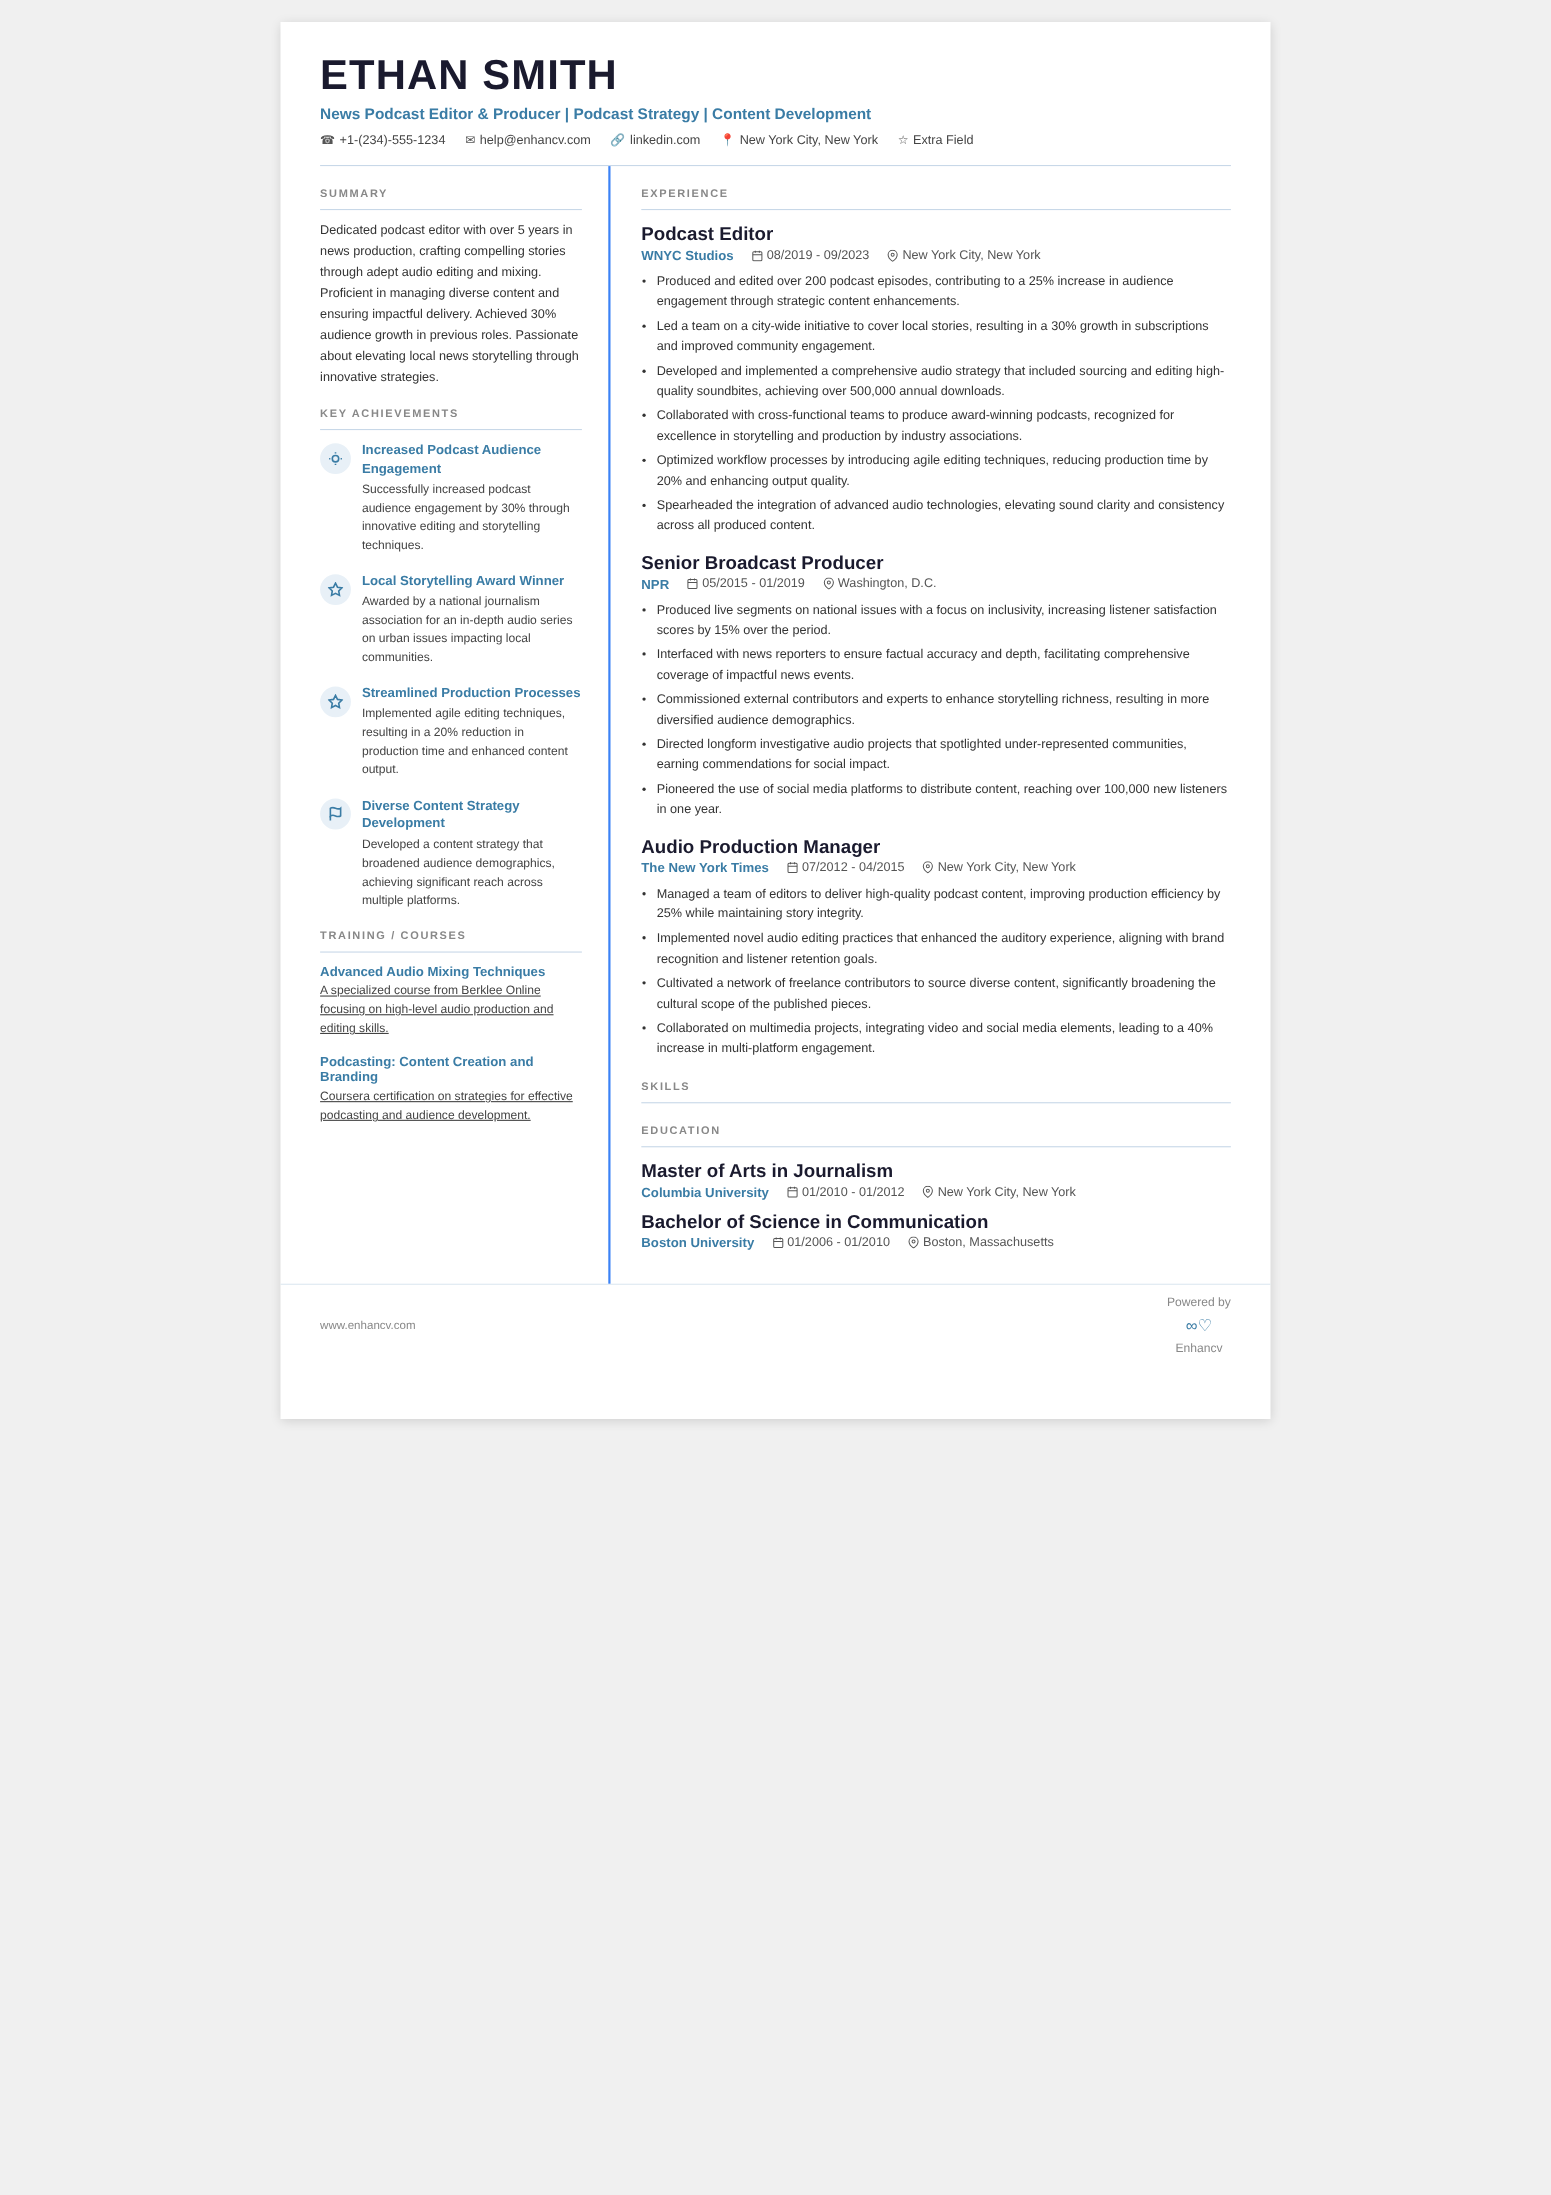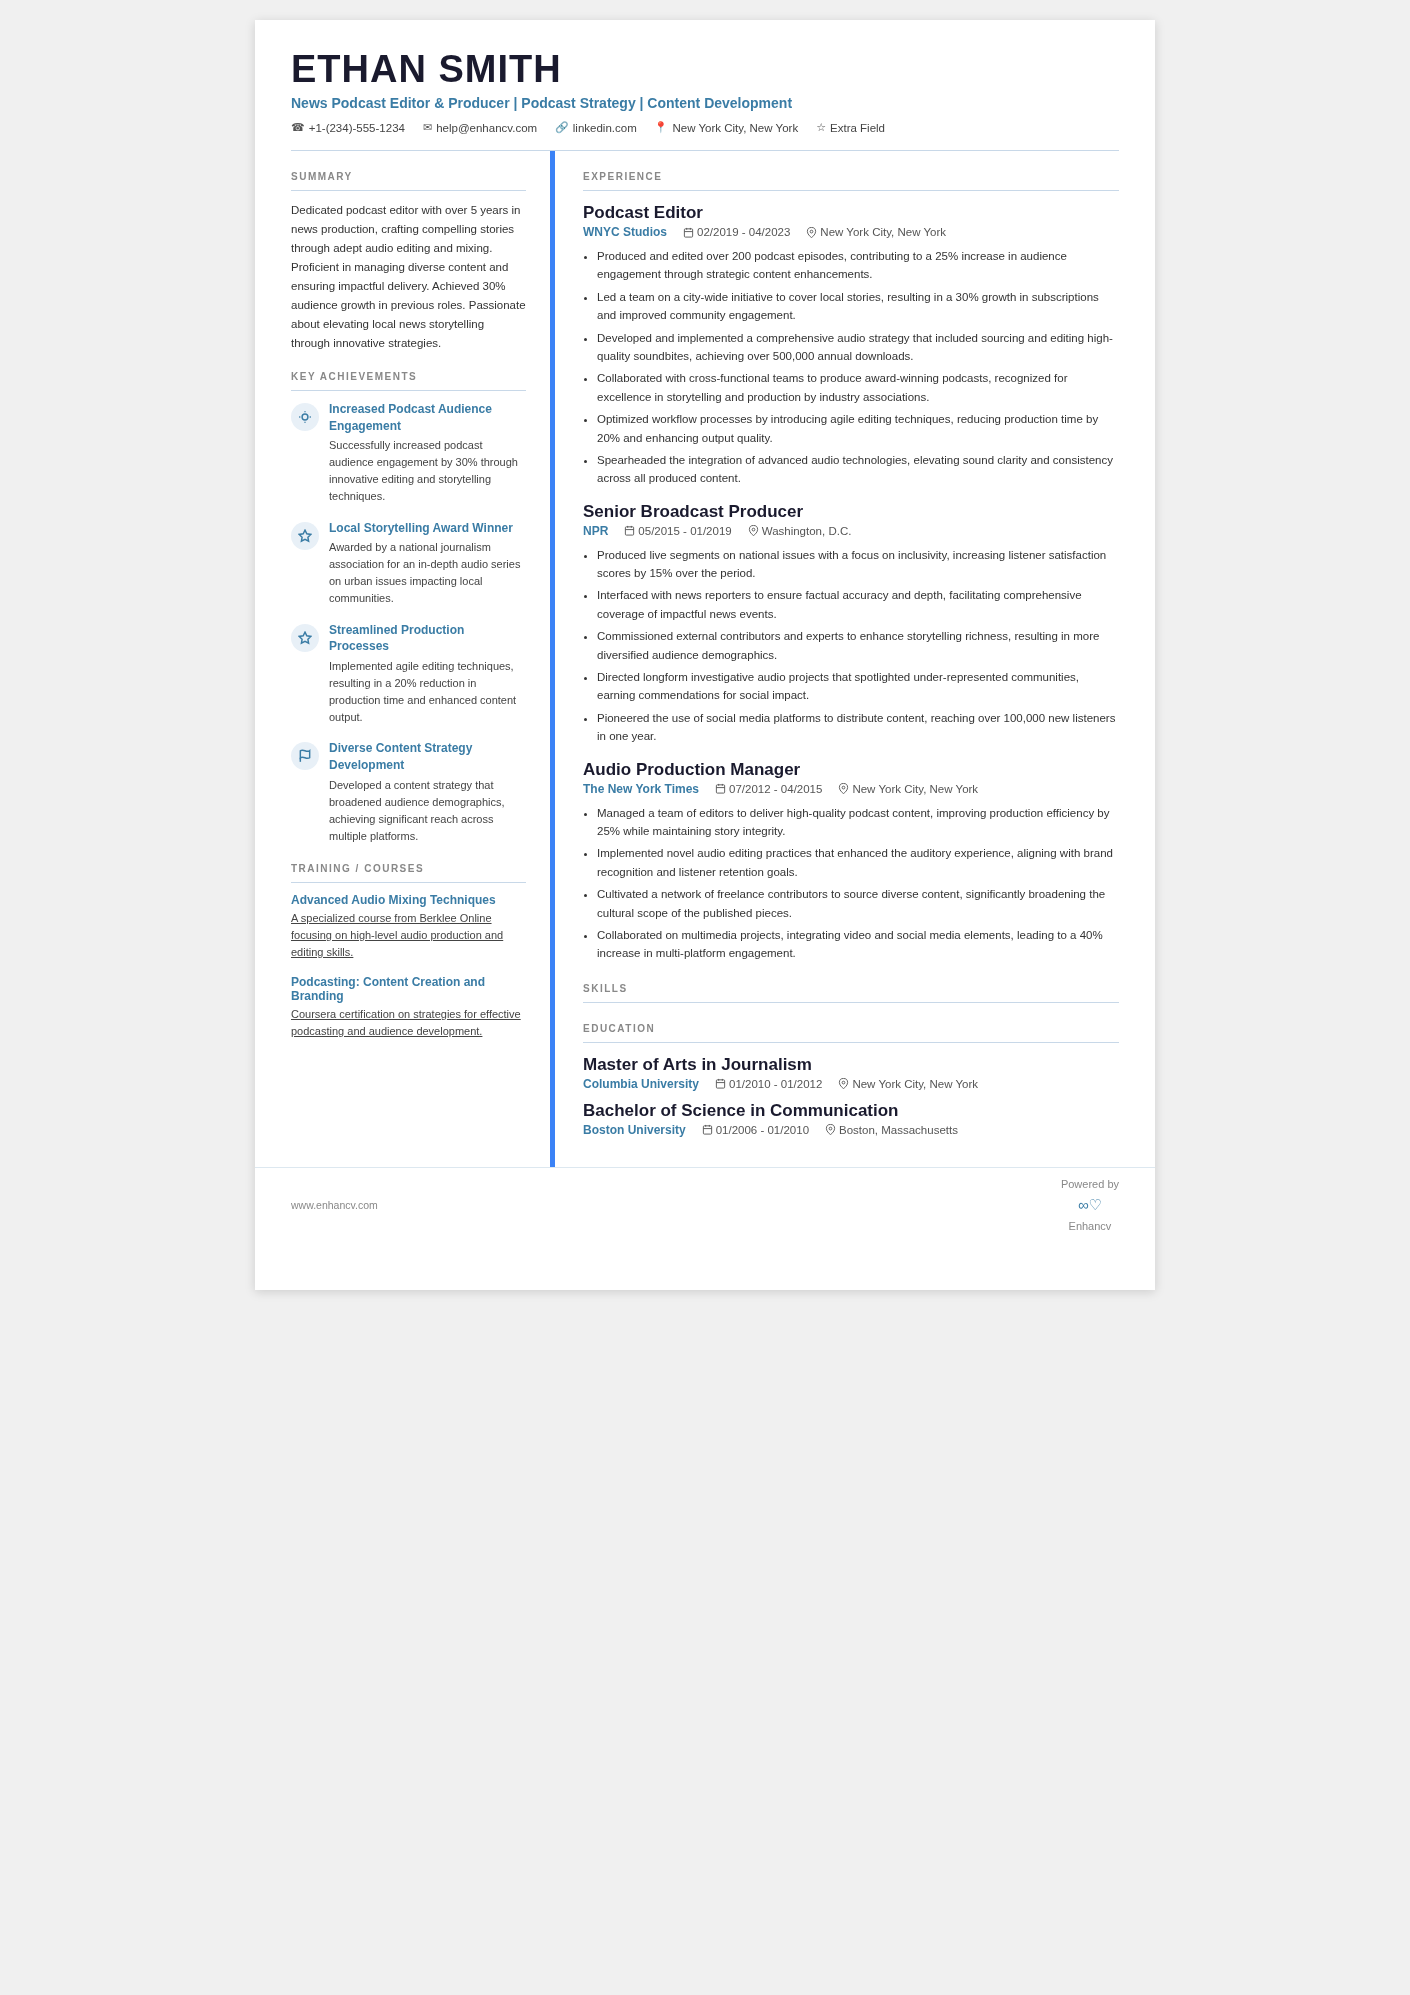--- a/index.html
+++ b/index.html
@@ -59,21 +59,21 @@
     }
     .body {
       display: flex;
       gap: 0;
       padding: 0;
     }
     .left-col {
       width: 300px;
       min-width: 300px;
       padding: 20px 24px 20px 36px;
-      border-right: 5px solid #3b82f6;
+      border-right: 2px solid #3b82f6;
     }
     .right-col {
       flex: 1;
       padding: 20px 36px 20px 28px;
     }
     .section-label {
       font-size: 10px;
       font-weight: 700;
       letter-spacing: 1.5px;
       color: #888;
@@ -374,21 +374,21 @@
         <div class="exp-job-title">Podcast Editor</div>
         <div class="exp-meta">
           <span class="exp-company">WNYC Studios</span>
           <span class="exp-date">
             <svg width="11" height="11" viewBox="0 0 24 24" fill="none" stroke="#555" stroke-width="2">
                 <rect x="3" y="4" width="18" height="18" rx="2"></rect>
                 <line x1="16" y1="2" x2="16" y2="6"></line>
                 <line x1="8" y1="2" x2="8" y2="6"></line>
                 <line x1="3" y1="10" x2="21" y2="10"></line>
               </svg>
-            <span>02/2019 - 04/2023</span>
+            <span>08/2019 - 09/2023</span>
           </span>
           <span class="exp-location">
             <svg width="11" height="11" viewBox="0 0 24 24" fill="none" stroke="#555" stroke-width="2">
                 <path d="M21 10c0 7-9 13-9 13s-9-6-9-13a9 9 0 0 1 18 0z"></path>
                 <circle cx="12" cy="10" r="3"></circle>
               </svg>
             <span>New York City, New York</span>
           </span>
         </div>
         <ul class="exp-bullets">

